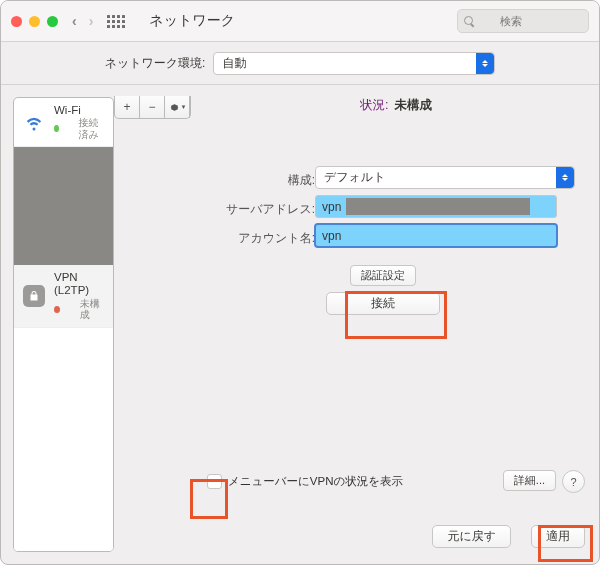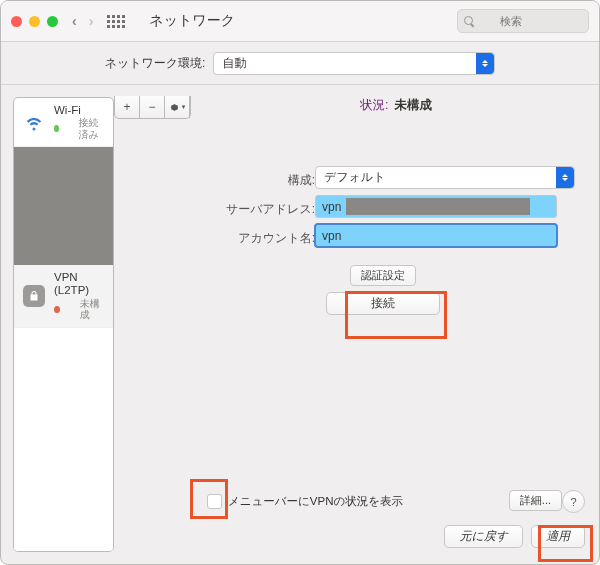--- a/index.html
+++ b/index.html
@@ -125,24 +125,24 @@
     font-size:12px;display:inline-flex;align-items:center;justify-content:center;
     color:var(--text);
   }
   .small-btn{height:19px;padding:0 10px;font-size:11px;border-radius:4px;}
 
   .auth-connect{display:flex;flex-direction:column;align-items:center;margin-top:18px;margin-left:116px;width:120px;} 
 
   .bottom{margin-top:auto;}
   .menubar-row{display:flex;align-items:center;gap:6px;font-size:11.5px;color:#333;}
   .checkbox{width:13px;height:13px;border:1px solid var(--field-border);border-radius:3px;background:#fff;flex:none;}
-  .right-btns{margin-left:auto;display:flex;gap:0;}
+  .right-btns{margin-left:auto;display:flex;gap:6px;}
   .help-btn{width:21px;height:21px;border:1px solid var(--field-border);border-radius:50%;background:linear-gradient(#fff,#f0f0f0);display:flex;align-items:center;justify-content:center;font-size:11px;color:#555;}
 
-  .actions{display:flex;gap:8px;justify-content:flex-end;margin-top:12px;padding-bottom:4px;font-style:italic;}
+  .actions{display:flex;gap:20px;justify-content:flex-end;margin-top:32px;padding-bottom:4px;}
 
   
   .hbox{position:absolute;border:3px solid var(--highlight-outline);pointer-events:none;z-index:20;}
 </style>
 </head>
 <body>
 
 <div class="window">
 
   <div class="titlebar">

